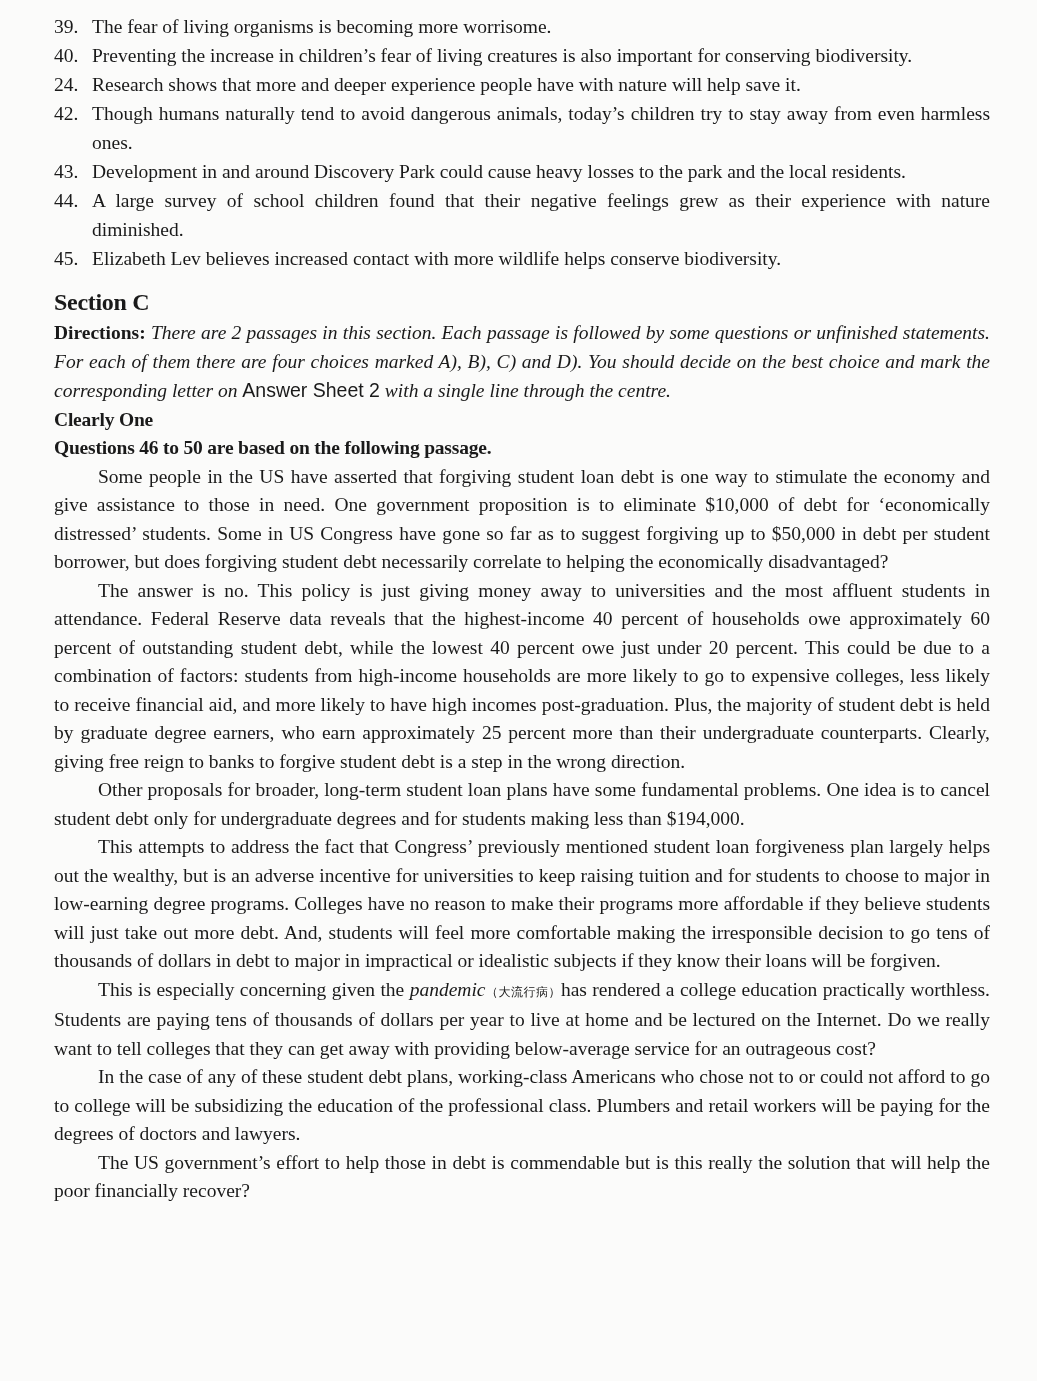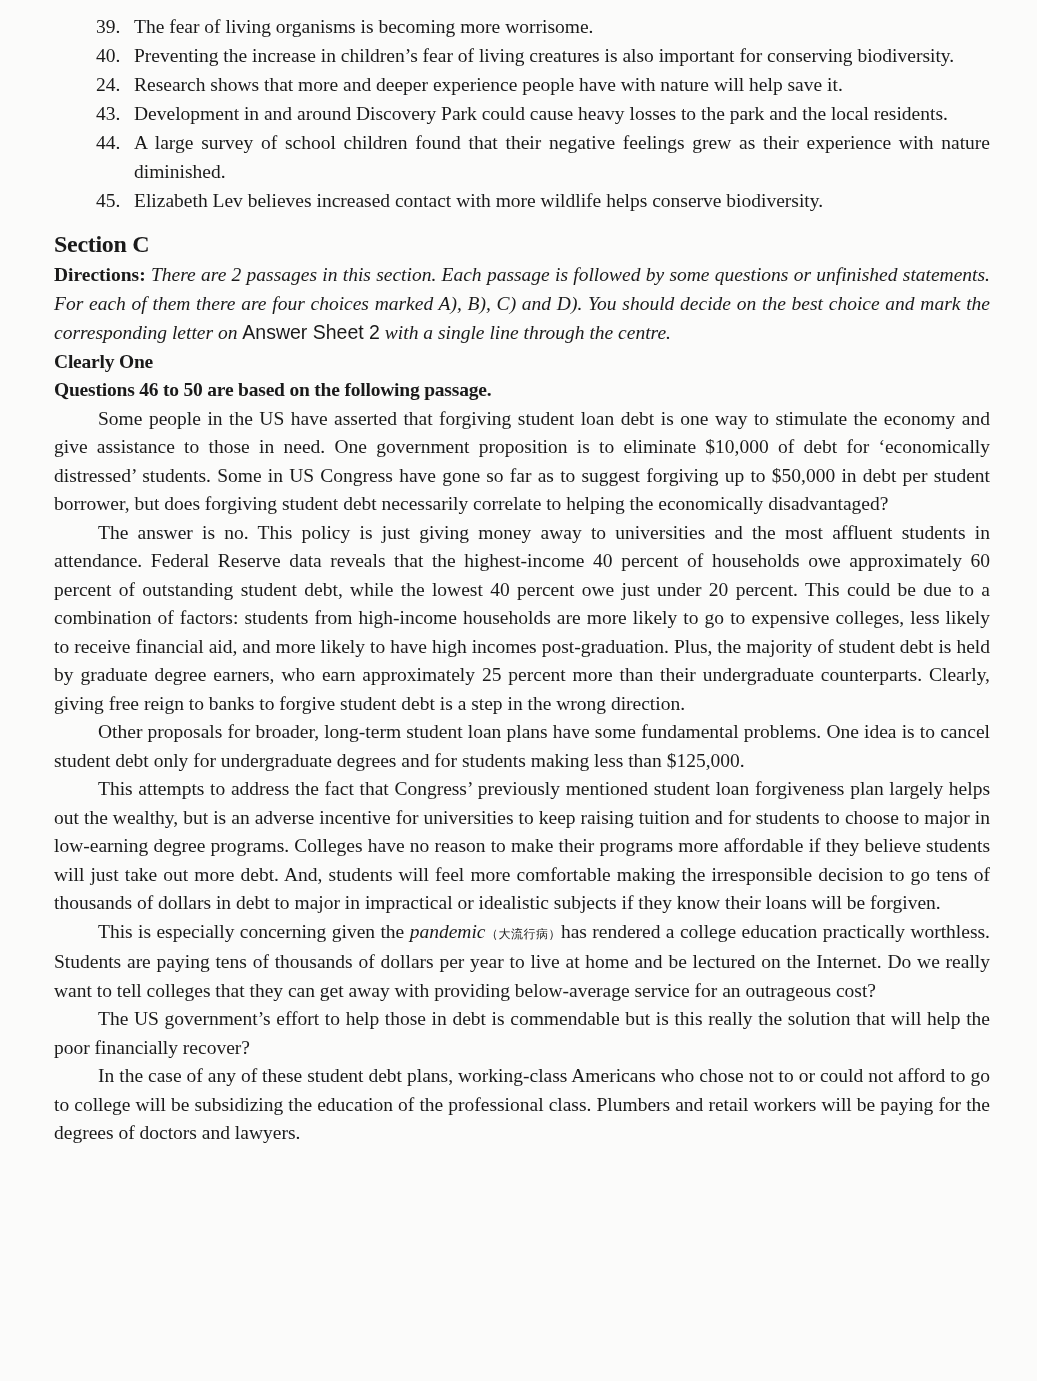--- a/index.html
+++ b/index.html
@@ -17,21 +17,20 @@
     position: absolute;
     left: 54px;
     top: 12px;
     width: 936px;
   }
   .item {
     display: flex;
     line-height: 29px;
     text-align: justify;
     text-align-last: left;
-    margin-left: 42px;
   }
   .item .num {
     flex: 0 0 38px;
     white-space: nowrap;
   }
   .item .txt {
     flex: 1;
     text-align: justify;
   }
   .item.multi .txt { text-align-last: left; }
@@ -79,20 +78,24 @@
     </div>
     <div class="item multi">
       <span class="num">40.</span>
       <span class="txt">Preventing the increase in children’s fear of living creatures is also important for conserving biodiversity.</span>
     </div>
     <div class="item">
       <span class="num">24.</span>
       <span class="txt">Research shows that more and deeper experience people have with nature will help save it.</span>
     </div>
     <div class="item multi">
+      <span class="num">42.</span>
+      <span class="txt">Though humans naturally tend to avoid dangerous animals, today’s children try to stay away from even harmless ones.</span>
+    </div>
+    <div class="item multi">
       <span class="num">43.</span>
       <span class="txt">Development in and around Discovery Park could cause heavy losses to the park and the local residents.</span>
     </div>
     <div class="item multi">
       <span class="num">44.</span>
       <span class="txt">A large survey of school children found that their negative feelings grew as their experience with nature diminished.</span>
     </div>
     <div class="item">
       <span class="num">45.</span>
       <span class="txt">Elizabeth Lev believes increased contact with more wildlife helps conserve biodiversity.</span>
@@ -104,20 +107,20 @@
   <div class="directions">
     <span class="label">Directions:</span><span class="it"> There are 2 passages in this section. Each passage is followed by some questions or unfinished statements. For each of them there are four choices marked A), B), C) and D). You should decide on the best choice and mark the corresponding letter on </span><span class="sheet">Answer Sheet 2</span><span class="it"> with a single line through the centre.</span>
   </div>
 
   <div class="passage-label">Clearly One</div>
   <div class="questions-label">Questions 46 to 50 are based on the following passage.</div>
 
   <div>
     <p class="para" style="margin:0">Some people in the US have asserted that forgiving student loan debt is one way to stimulate the economy and give assistance to those in need. One government proposition is to eliminate $10,000 of debt for ‘economically distressed’ students. Some in US Congress have gone so far as to suggest forgiving up to $50,000 in debt per student borrower, but does forgiving student debt necessarily correlate to helping the economically disadvantaged?</p>
     <p class="para" style="margin:0">The answer is no. This policy is just giving money away to universities and the most affluent students in attendance. Federal Reserve data reveals that the highest-income 40 percent of households owe approximately 60 percent of outstanding student debt, while the lowest 40 percent owe just under 20 percent. This could be due to a combination of factors: students from high-income households are more likely to go to expensive colleges, less likely to receive financial aid, and more likely to have high incomes post-graduation. Plus, the majority of student debt is held by graduate degree earners, who earn approximately 25 percent more than their undergraduate counterparts. Clearly, giving free reign to banks to forgive student debt is a step in the wrong direction.</p>
-    <p class="para" style="margin:0">Other proposals for broader, long-term student loan plans have some fundamental problems. One idea is to cancel student debt only for undergraduate degrees and for students making less than $125,000.</p>
+    <p class="para" style="margin:0">Other proposals for broader, long-term student loan plans have some fundamental problems. One idea is to cancel student debt only for undergraduate degrees and for students making less than $194,000.</p>
     <p class="para" style="margin:0">This attempts to address the fact that Congress’ previously mentioned student loan forgiveness plan largely helps out the wealthy, but is an adverse incentive for universities to keep raising tuition and for students to choose to major in low-earning degree programs. Colleges have no reason to make their programs more affordable if they believe students will just take out more debt. And, students will feel more comfortable making the irresponsible decision to go tens of thousands of dollars in debt to major in impractical or idealistic subjects if they know their loans will be forgiven.</p>
     <p class="para" style="margin:0"><span>This is especially concerning given the </span><span class="it">pandemic</span><span class="cn">（大流行病）</span><span>has rendered a college education practically worthless. Students are paying tens of thousands of dollars per year to live at home and be lectured on the Internet. Do we really want to tell colleges that they can get away with providing below-average service for an outrageous cost?</span></p>
+    <p class="para" style="margin:0">In the case of any of these student debt plans, working-class Americans who chose not to or could not afford to go to college will be subsidizing the education of the professional class. Plumbers and retail workers will be paying for the degrees of doctors and lawyers.</p>
     <p class="para" style="margin:0">The US government’s effort to help those in debt is commendable but is this really the solution that will help the poor financially recover?</p>
-    <p class="para" style="margin:0">In the case of any of these student debt plans, working-class Americans who chose not to or could not afford to go to college will be subsidizing the education of the professional class. Plumbers and retail workers will be paying for the degrees of doctors and lawyers.</p>
   </div>
 
 </div>
 
 </body></html>

